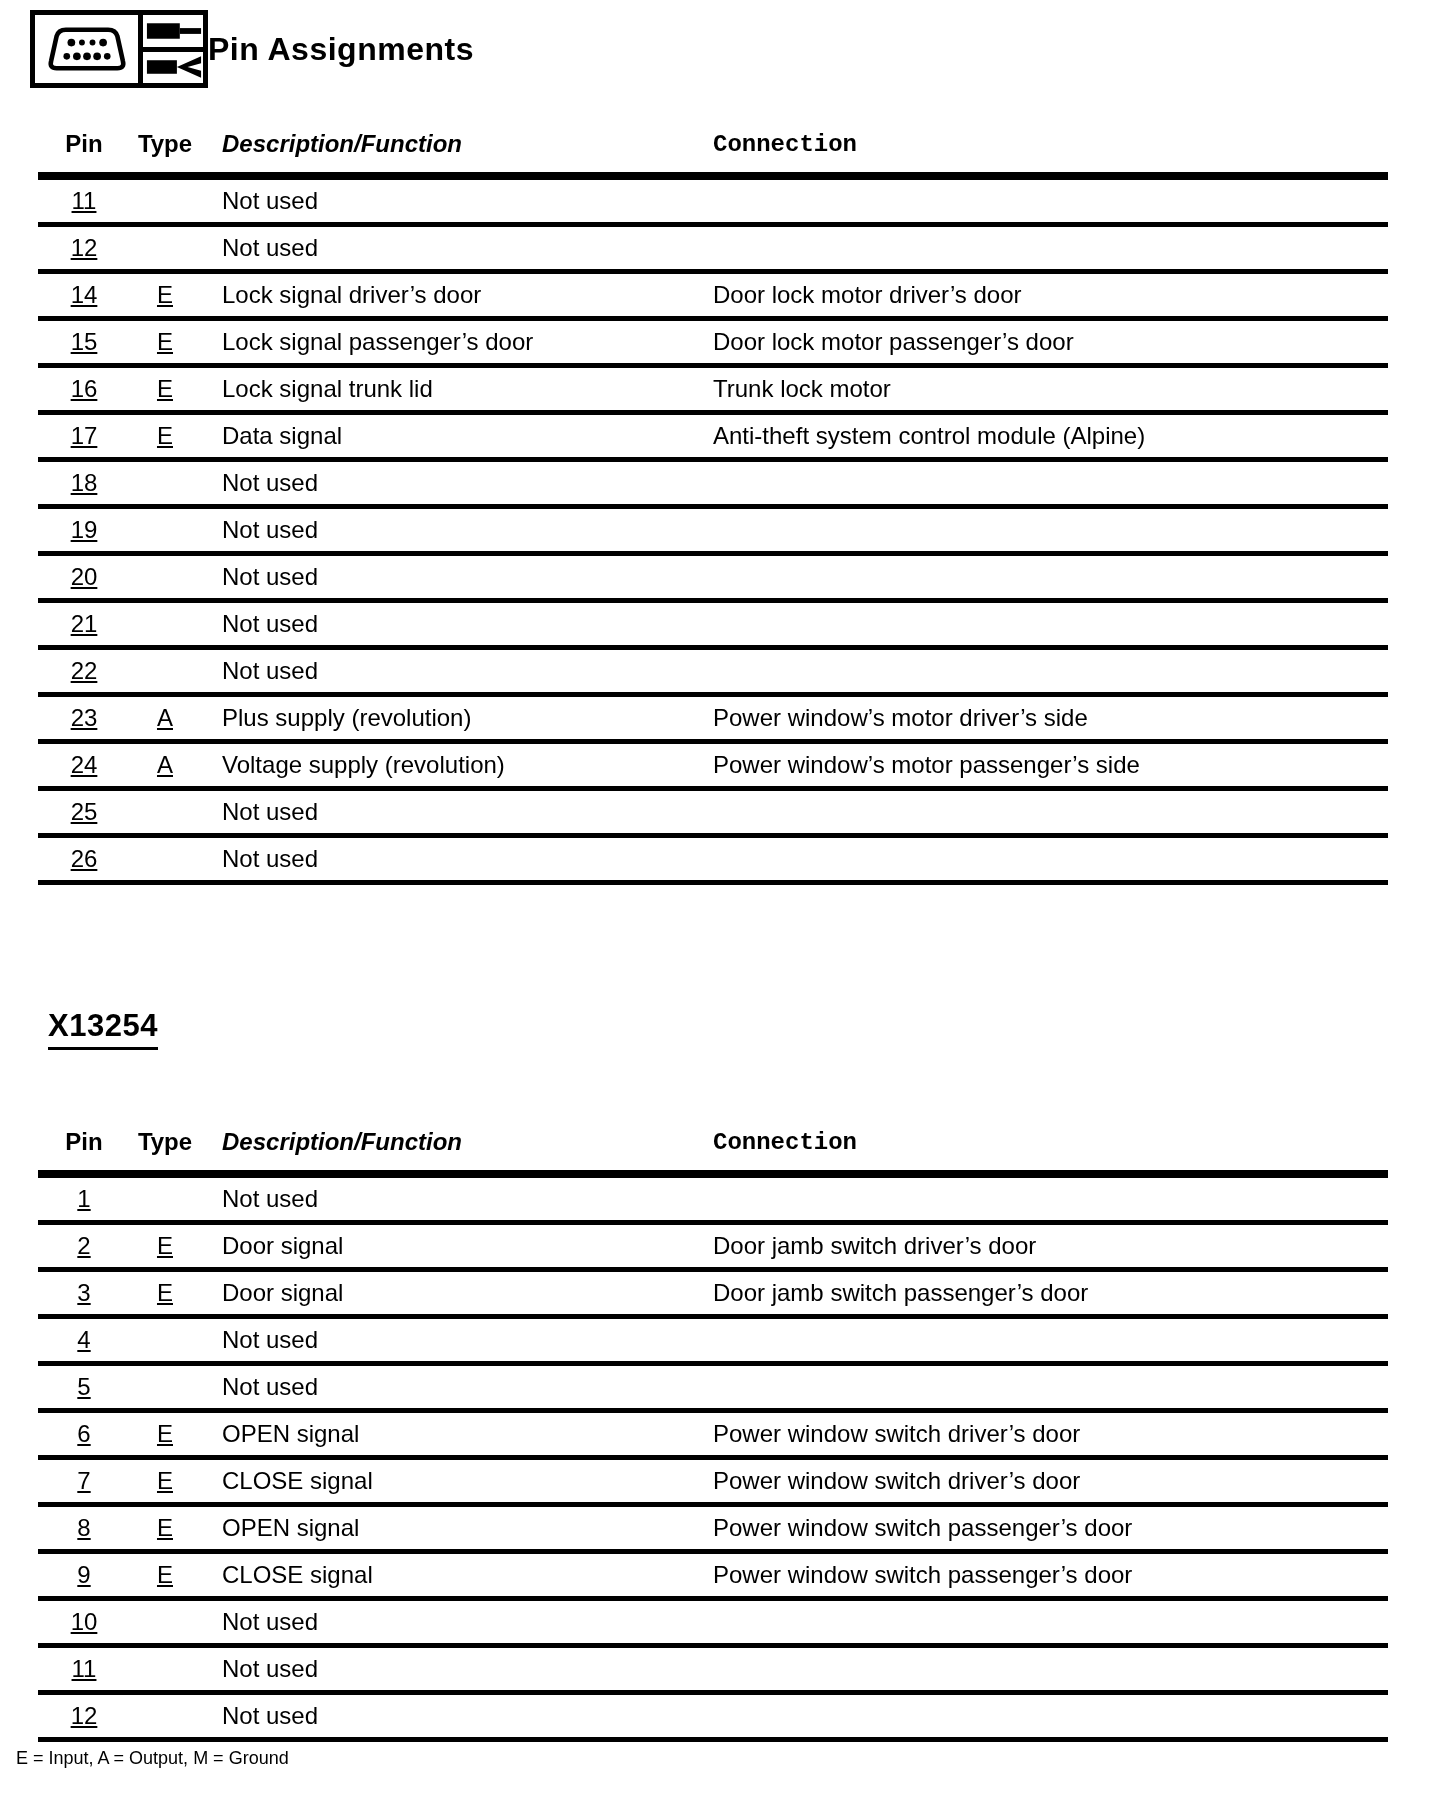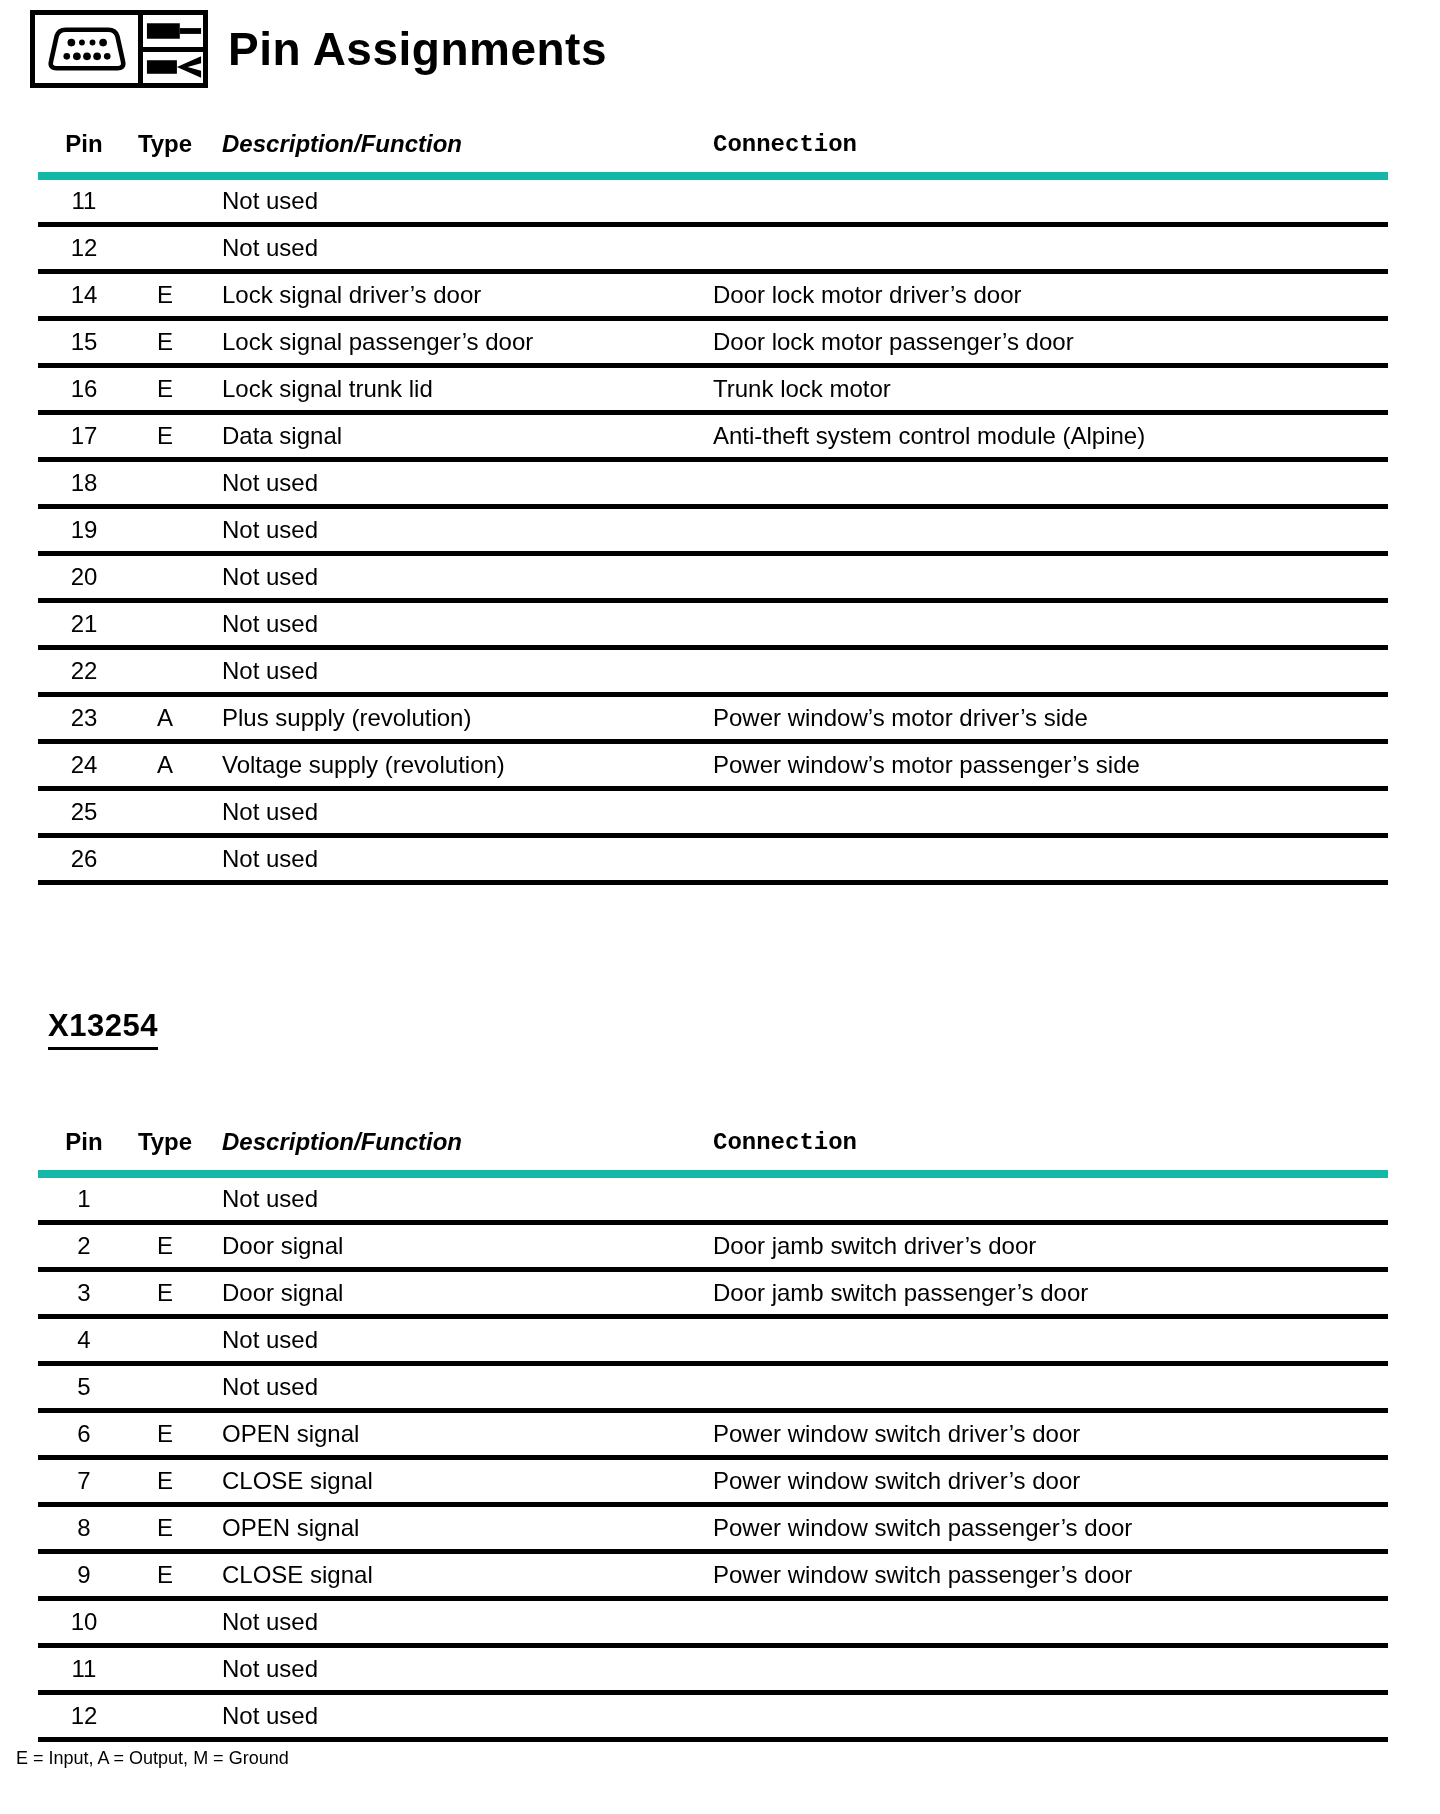--- a/index.html
+++ b/index.html
@@ -48,23 +48,23 @@
     align-items: center;
     justify-content: flex-end;
   }
   .icon-cell-bottom {
     flex: 1;
     display: flex;
     align-items: center;
     justify-content: flex-end;
   }
   .page-title {
-    font-size: 46px;
+    font-size: 32px;
     font-weight: bold;
-    margin-left: 20px;
+    margin-left: 0;
     letter-spacing: 0.5px;
   }
 
   
   .pin-table-wrap { position: absolute; left: 38px; width: 1350px; }
   .t1 { top: 122px; }
   .t2 { top: 1120px; }
   table.pin-table {
     width: 100%;
     border-collapse: collapse;
@@ -72,35 +72,35 @@
     font-size: 24px;
   }
   col.c-pin  { width: 92px; }
   col.c-type { width: 70px; }
   col.c-desc { width: 505px; }
   col.c-conn { width: 683px; }
   .pin-table th {
     font-weight: bold;
     text-align: left;
     padding: 8px 0 14px 0;
-    border-bottom: 8px solid #14b8a6;
+    border-bottom: 8px solid #000000;
     font-size: 24px;
   }
   .pin-table th.c-pin, .pin-table th.c-type { text-align: center; }
   .pin-table th.c-desc { padding-left: 22px; font-style: italic; }
   .pin-table th.c-conn { padding-left: 8px; font-family: Liberation Mono, monospace; }
   .pin-table td {
     height: 42px;
     border-bottom: 5px solid #000;
     vertical-align: middle;
     padding: 0;
     white-space: nowrap;
     overflow: hidden;
   }
-  .pin-table td.col-pin, .pin-table td.col-type { text-align: center; }
+  .pin-table td.col-pin, .pin-table td.col-type { text-align: center; text-decoration: underline; }
   .pin-table td.col-desc { padding-left: 22px; }
   .pin-table td.col-conn { padding-left: 8px; }
 
   
   .section-heading {
     position: absolute;
     left: 48px;
     top: 1008px;
     font-size: 31px;
     font-weight: bold;

